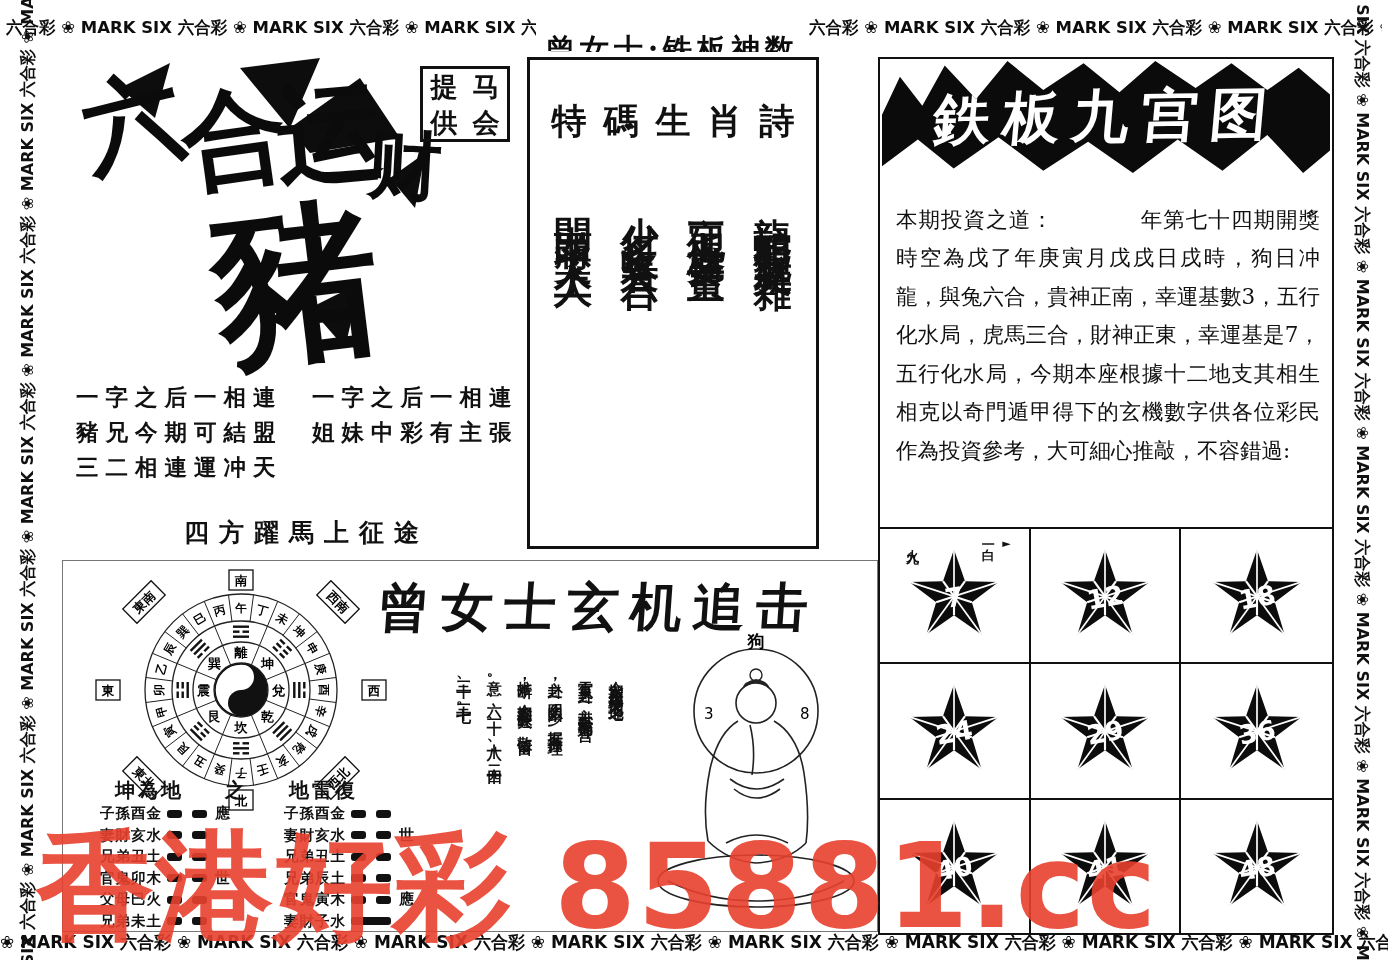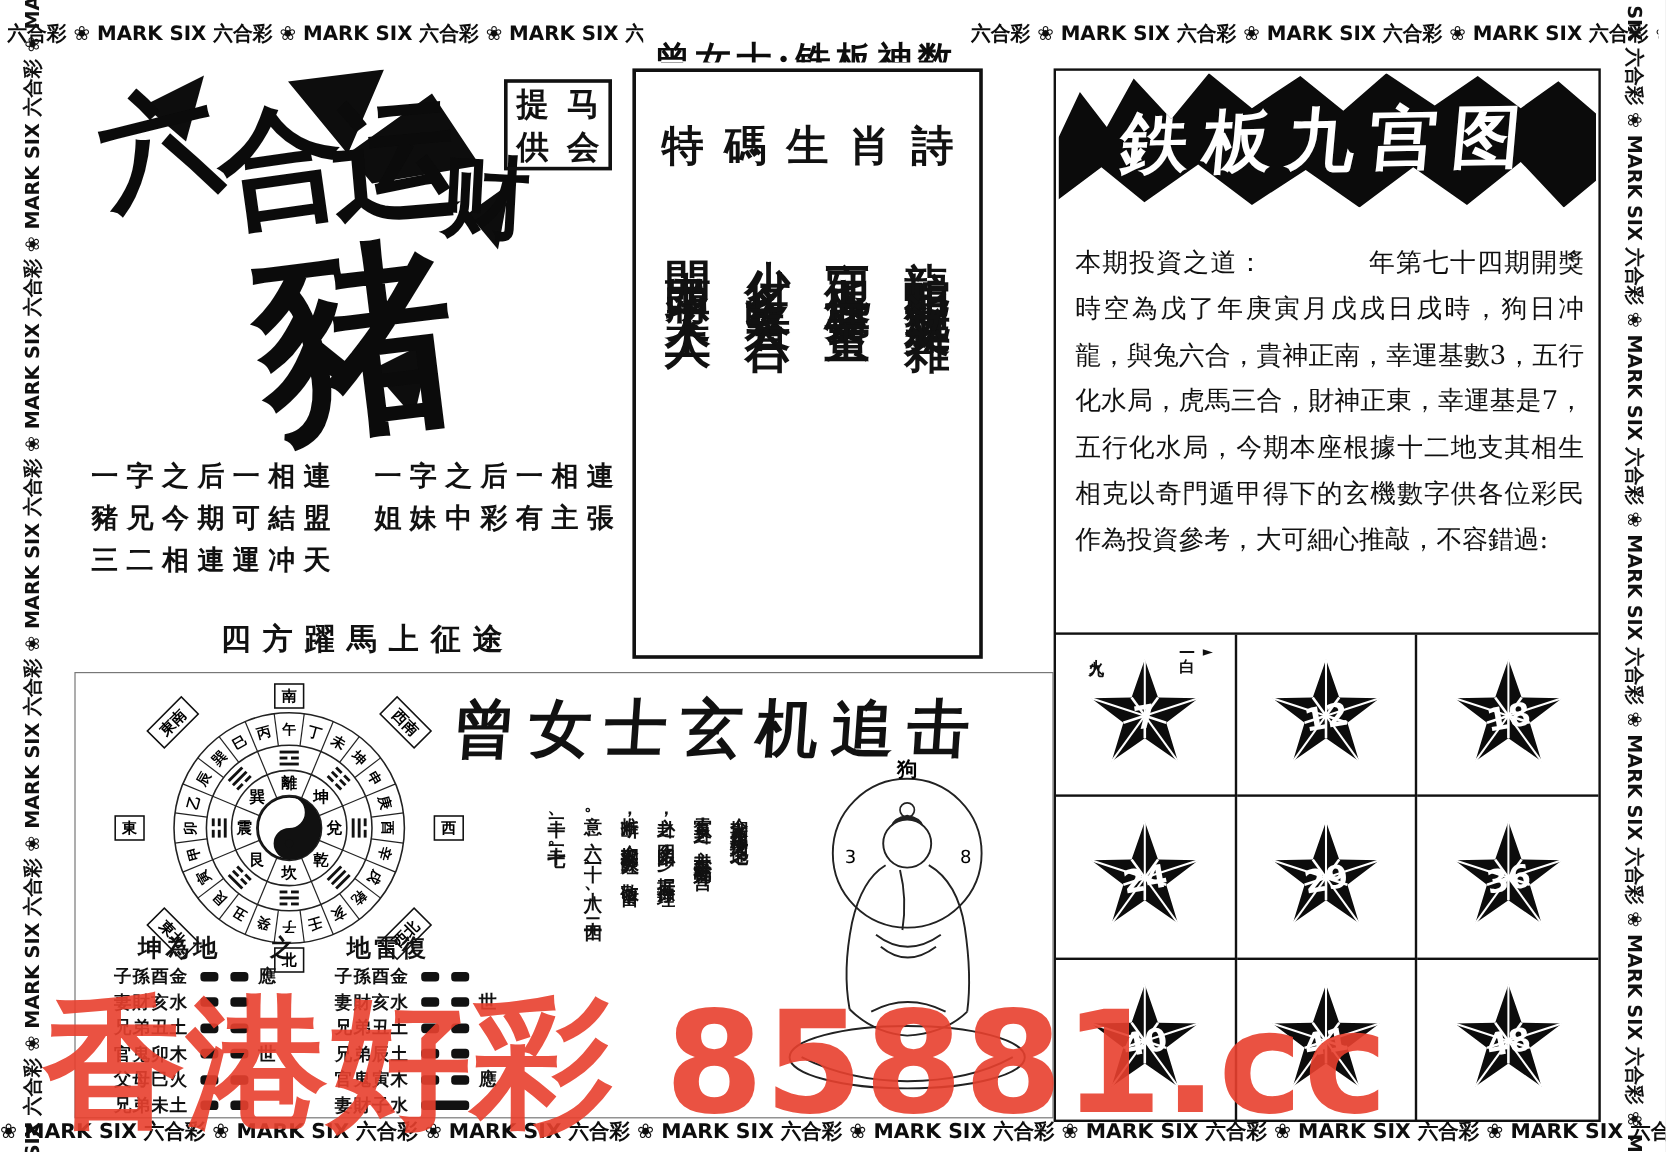--- a/index.html
+++ b/index.html
@@ -71,21 +71,21 @@
                font-family:"DejaVu Serif",serif;transform:skewX(-4deg);white-space:nowrap;}
   #mystic{position:absolute;left:392px;top:108px;width:168px;height:228px;display:flex;direction:rtl;
           justify-content:space-between;}
   .vcol{writing-mode:vertical-rl;text-orientation:upright;direction:ltr;font-size:15px;font-weight:700;
         letter-spacing:2.5px;font-family:"DejaVu Serif",serif;line-height:1.05;}
   #sage{position:absolute;left:575px;top:68px;}
   
   #hex-title{position:absolute;left:52px;top:216px;font-size:20px;font-weight:700;letter-spacing:3px;
              font-family:Liberation Mono, monospace;text-align:right;}
   #hex-title .mid{margin:0 26px;}
-  .hexcol{position:absolute;top:242px;width:185px;}
+  .hexcol{position:absolute;top:242px;width:185px;text-align:center;}
   #hex-left{left:32px;} #hex-right{left:216px;}
   .hex-row{display:flex;align-items:center;height:21px;margin-bottom:0.5px;}
   .hex-name{font-size:14.5px;font-weight:700;font-family:"DejaVu Serif",serif;width:72px;letter-spacing:1px;}
   .hex-line{width:40px;display:flex;justify-content:space-between;margin-right:8px;}
   .hex-line .b{height:8px;background:#111;border-radius:3px;}
   .b.small{width:15px;} .b.wide{width:40px;}
   .hex-marker{font-size:15px;font-weight:700;font-family:"DejaVu Serif",serif;}
   
   #watermark{position:absolute;left:36px;top:808px;font-size:118px;font-weight:900;white-space:nowrap;
              letter-spacing:1px;z-index:40;pointer-events:none;font-family:"DejaVu Sans",sans-serif;

